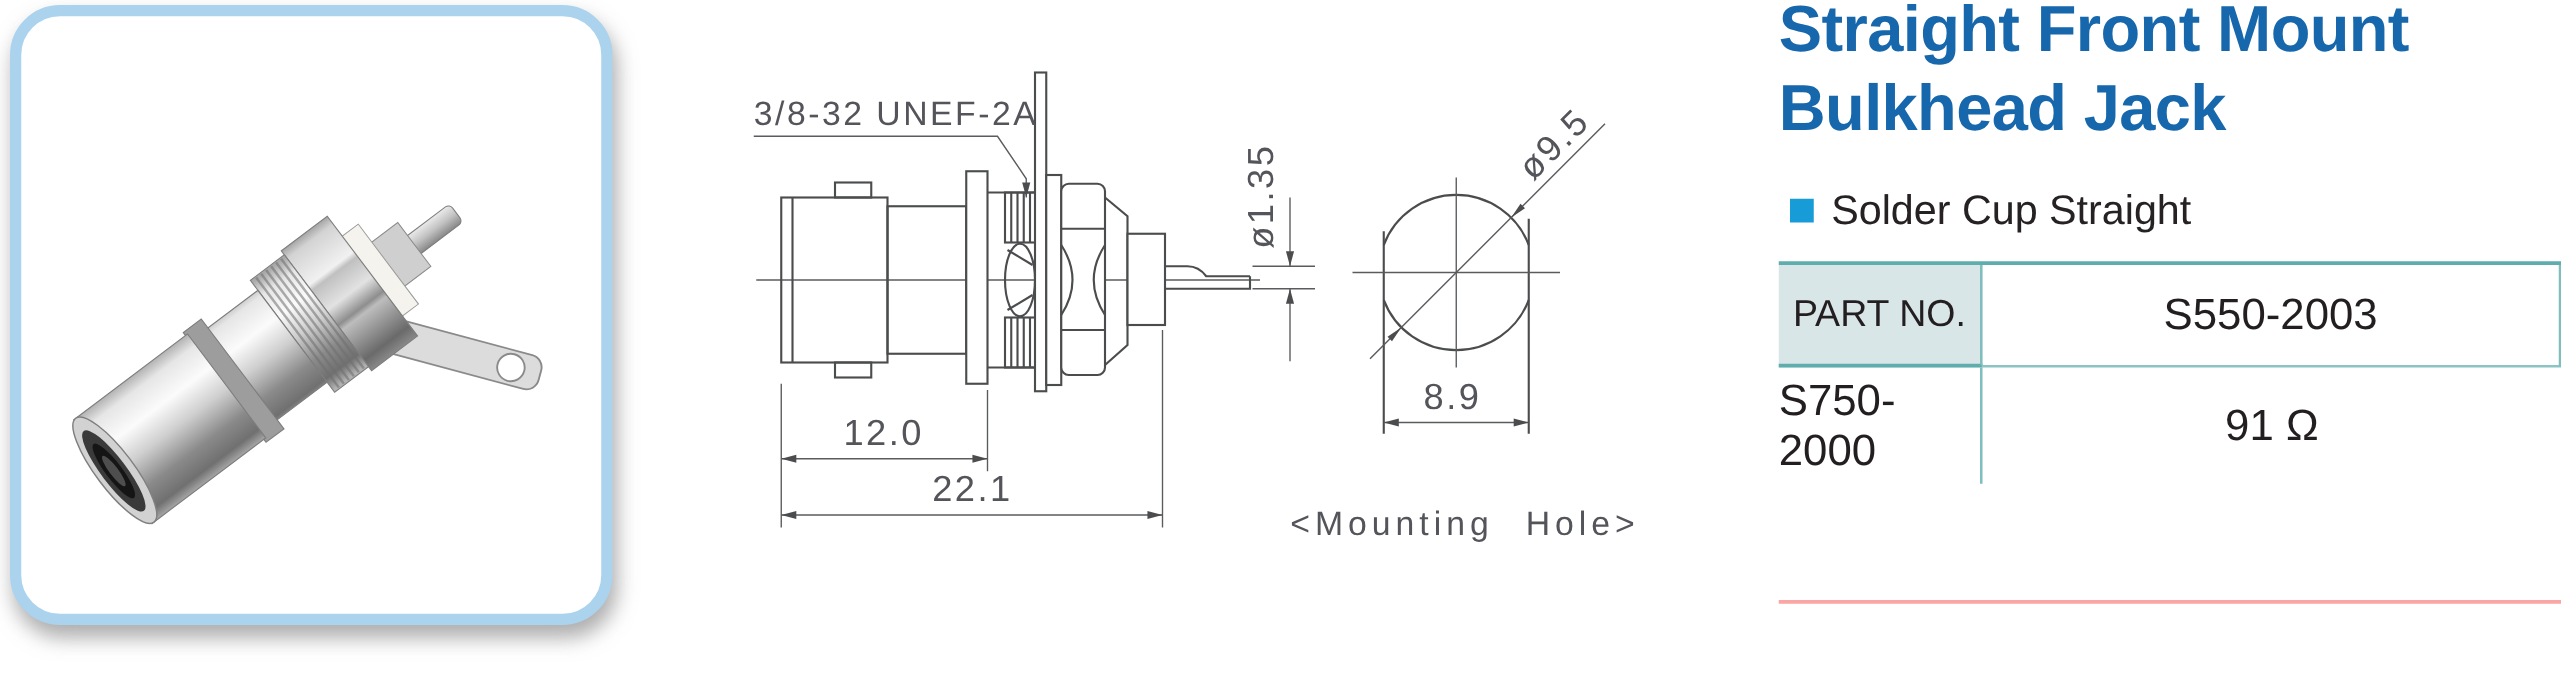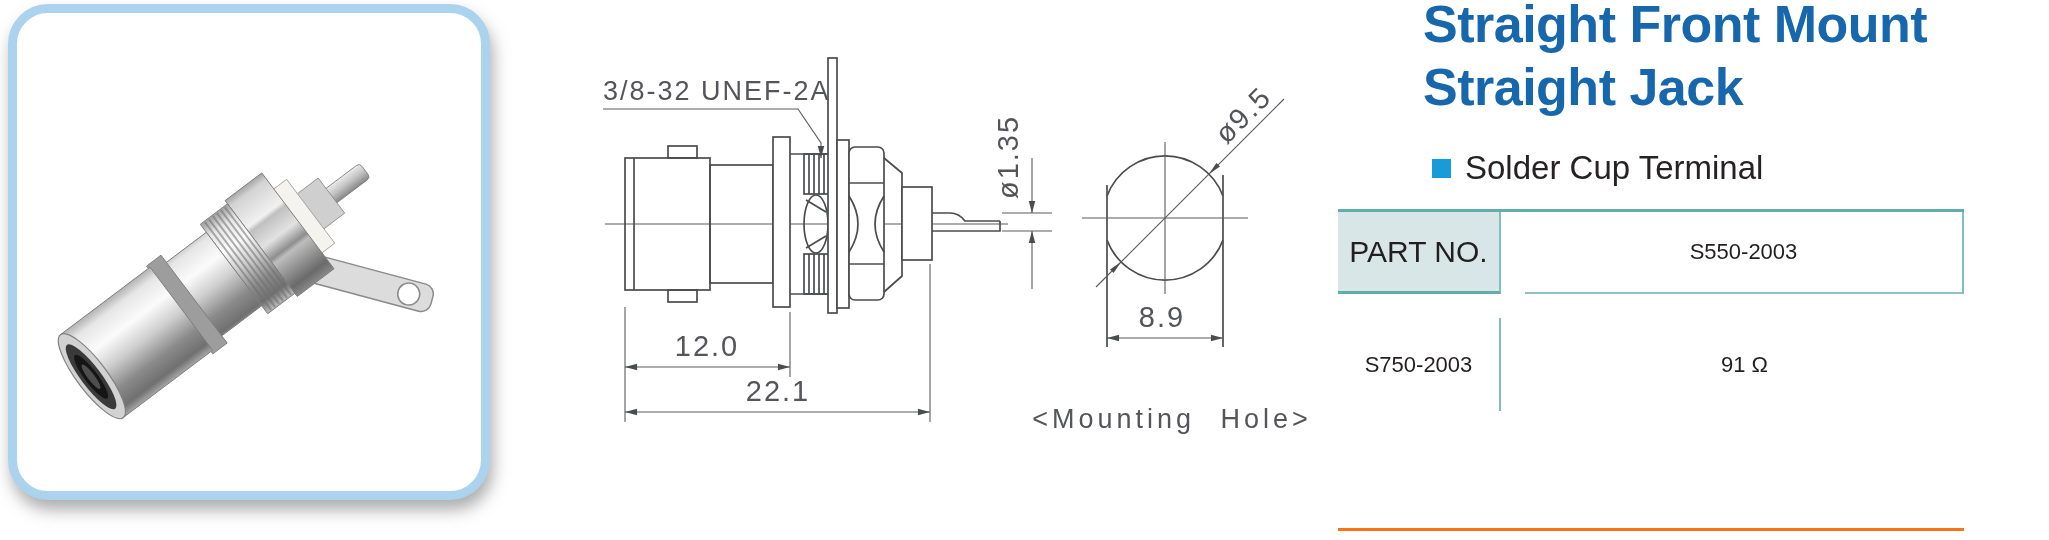--- a/index.html
+++ b/index.html
@@ -28,31 +28,30 @@
   .title{
     position:absolute;left:1423px;top:-7px;width:620px;
     color:#1767ad;font-size:52px;font-weight:bold;line-height:63px;
     letter-spacing:-0.5px;
   }
   .feature{position:absolute;left:1432px;top:148px;display:flex;align-items:center;}
   .feature .bullet{width:19px;height:19px;background:#189cd8;margin-right:14px;flex:0 0 auto;}
   .feature .lab{color:#262224;font-size:33px;line-height:40px;}
   
   .parts-table{
-    position:absolute;left:1338px;top:209px;width:626px;
-    border-top:3px solid #5fadad;border-bottom:3px solid #f97316;
+    position:absolute;left:1423px;top:209px;width:626px;
+    border-top:3px solid #5fadad;border-bottom:3px solid #fca5a5;
     display:grid;grid-template-columns:163px 1fr;grid-template-rows:82px 93px 93px;
     color:#231f20;
-    gap:24px;
   }
   .parts-table .cell{display:flex;align-items:center;justify-content:center;}
   .parts-table .c1{border-right:2px solid #7fbebd;}
   .parts-table .hd{background:#d9e6e8;border-bottom:3px solid #5fadad;font-size:30px;}
   .parts-table .r1{border-bottom:2px solid #8cc4c3;}
-  .parts-table .val{font-size:22px;}
+  .parts-table .val{font-size:35px;}
 </style>
 </head>
 <body>
 
 <div class="photo-frame">
   <svg viewBox="0 0 464 478" aria-hidden="true">
     <defs>
       <linearGradient id="gBarrel" gradientUnits="userSpaceOnUse" x1="0" y1="-54" x2="0" y2="54">
         <stop offset="0" stop-color="#a9a9a9"></stop>
           <stop offset="0.12" stop-color="#e6e6e6"></stop>
@@ -219,28 +218,28 @@
     <g>
       <line class="thin" x1="567" y1="338" x2="683" y2="338" marker-start="url(#ar)" marker-end="url(#ar)"></line>
       <text class="dimtxt" x="622" y="327" text-anchor="middle">8.9</text>
     </g>
     <text class="captxt" x="632" y="428" text-anchor="middle">&lt;Mounting Hole&gt;</text>
   </g>
 </svg>
 
 <div class="title">
   <div>Straight Front Mount</div>
-  <div>Straight Jack</div>
+  <div>Bulkhead Jack</div>
 </div>
 
 <div class="feature">
   <span class="bullet"></span>
-  <span class="lab">Solder Cup Terminal</span>
+  <span class="lab">Solder Cup Straight</span>
 </div>
 
 <div class="parts-table">
   <div class="cell hd c1">PART NO.</div>
 
   <div class="cell val c1 r1">S550-2003</div>
 
-  <div class="cell val c1">S750-2003</div>
+  <div class="cell val c1">S750-2000</div>
   <div class="cell val">91 Ω</div>
 </div>
 
 </body></html>

